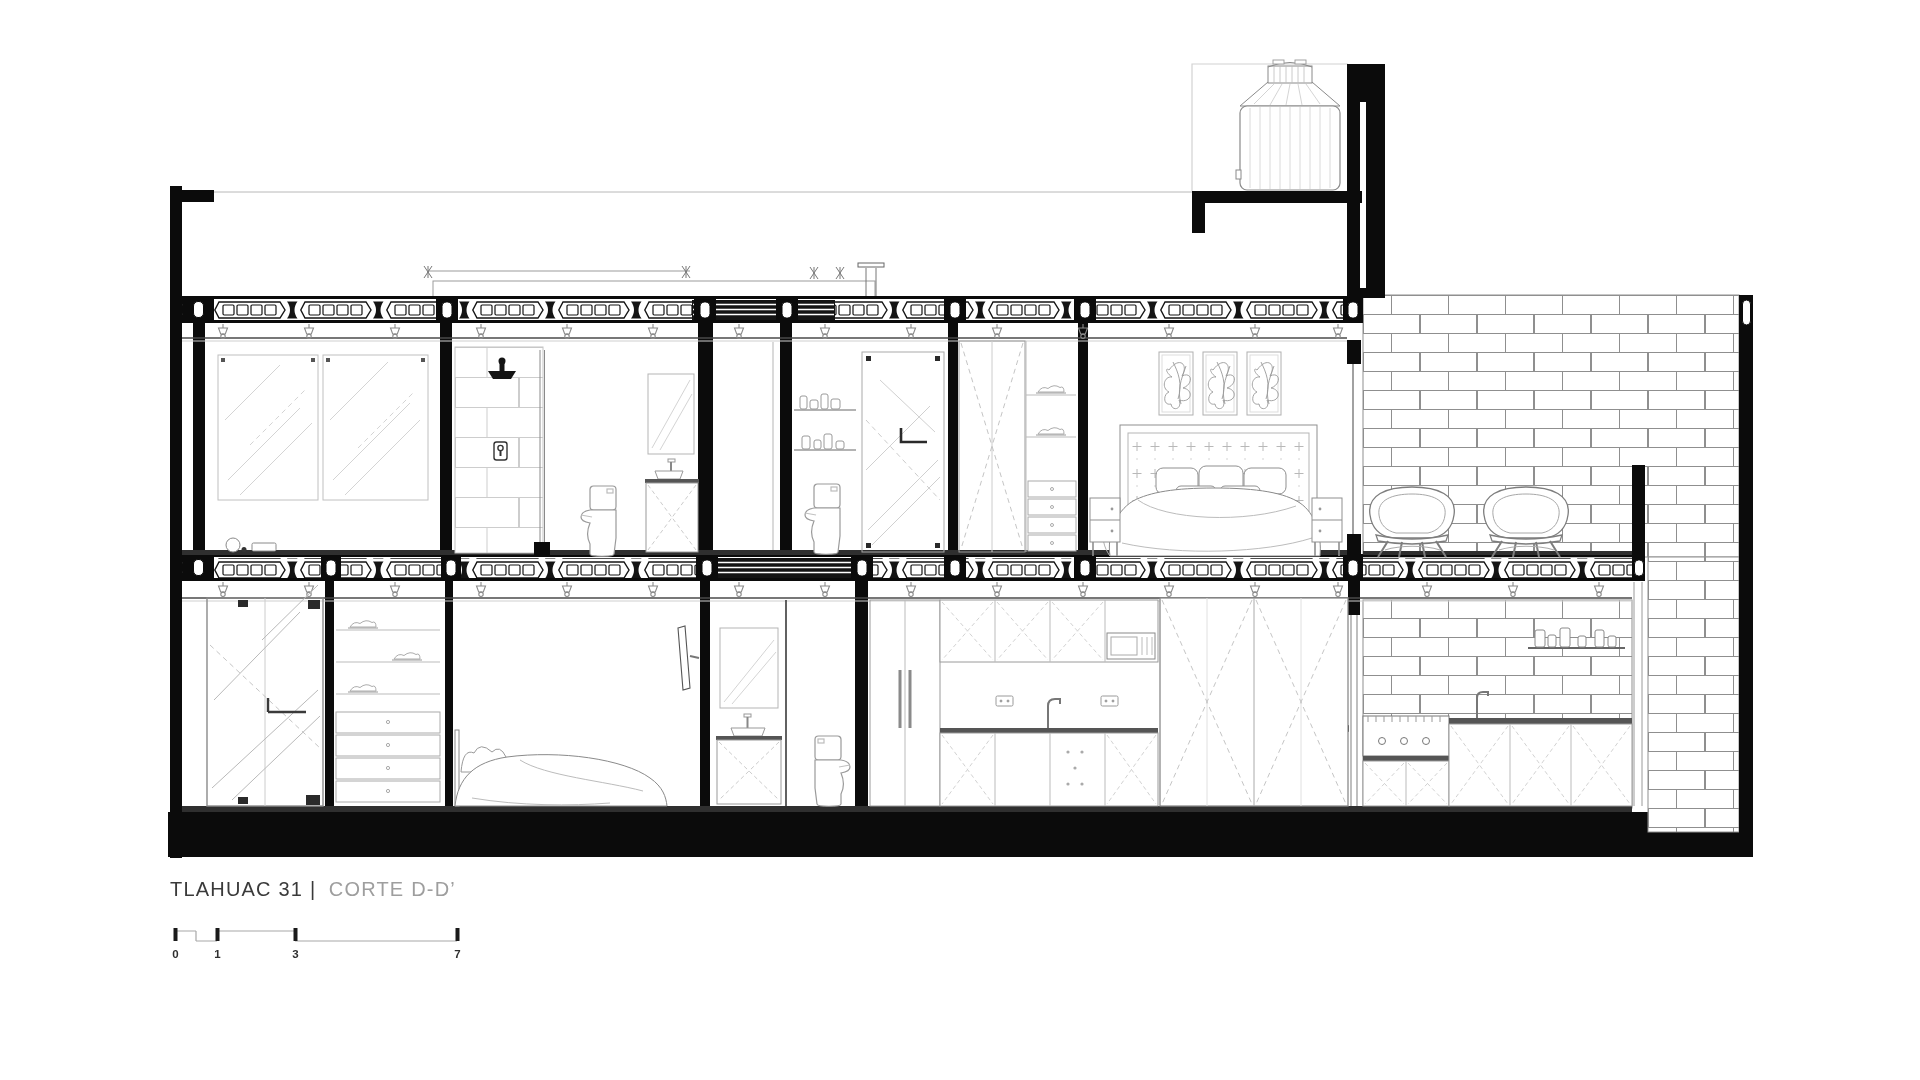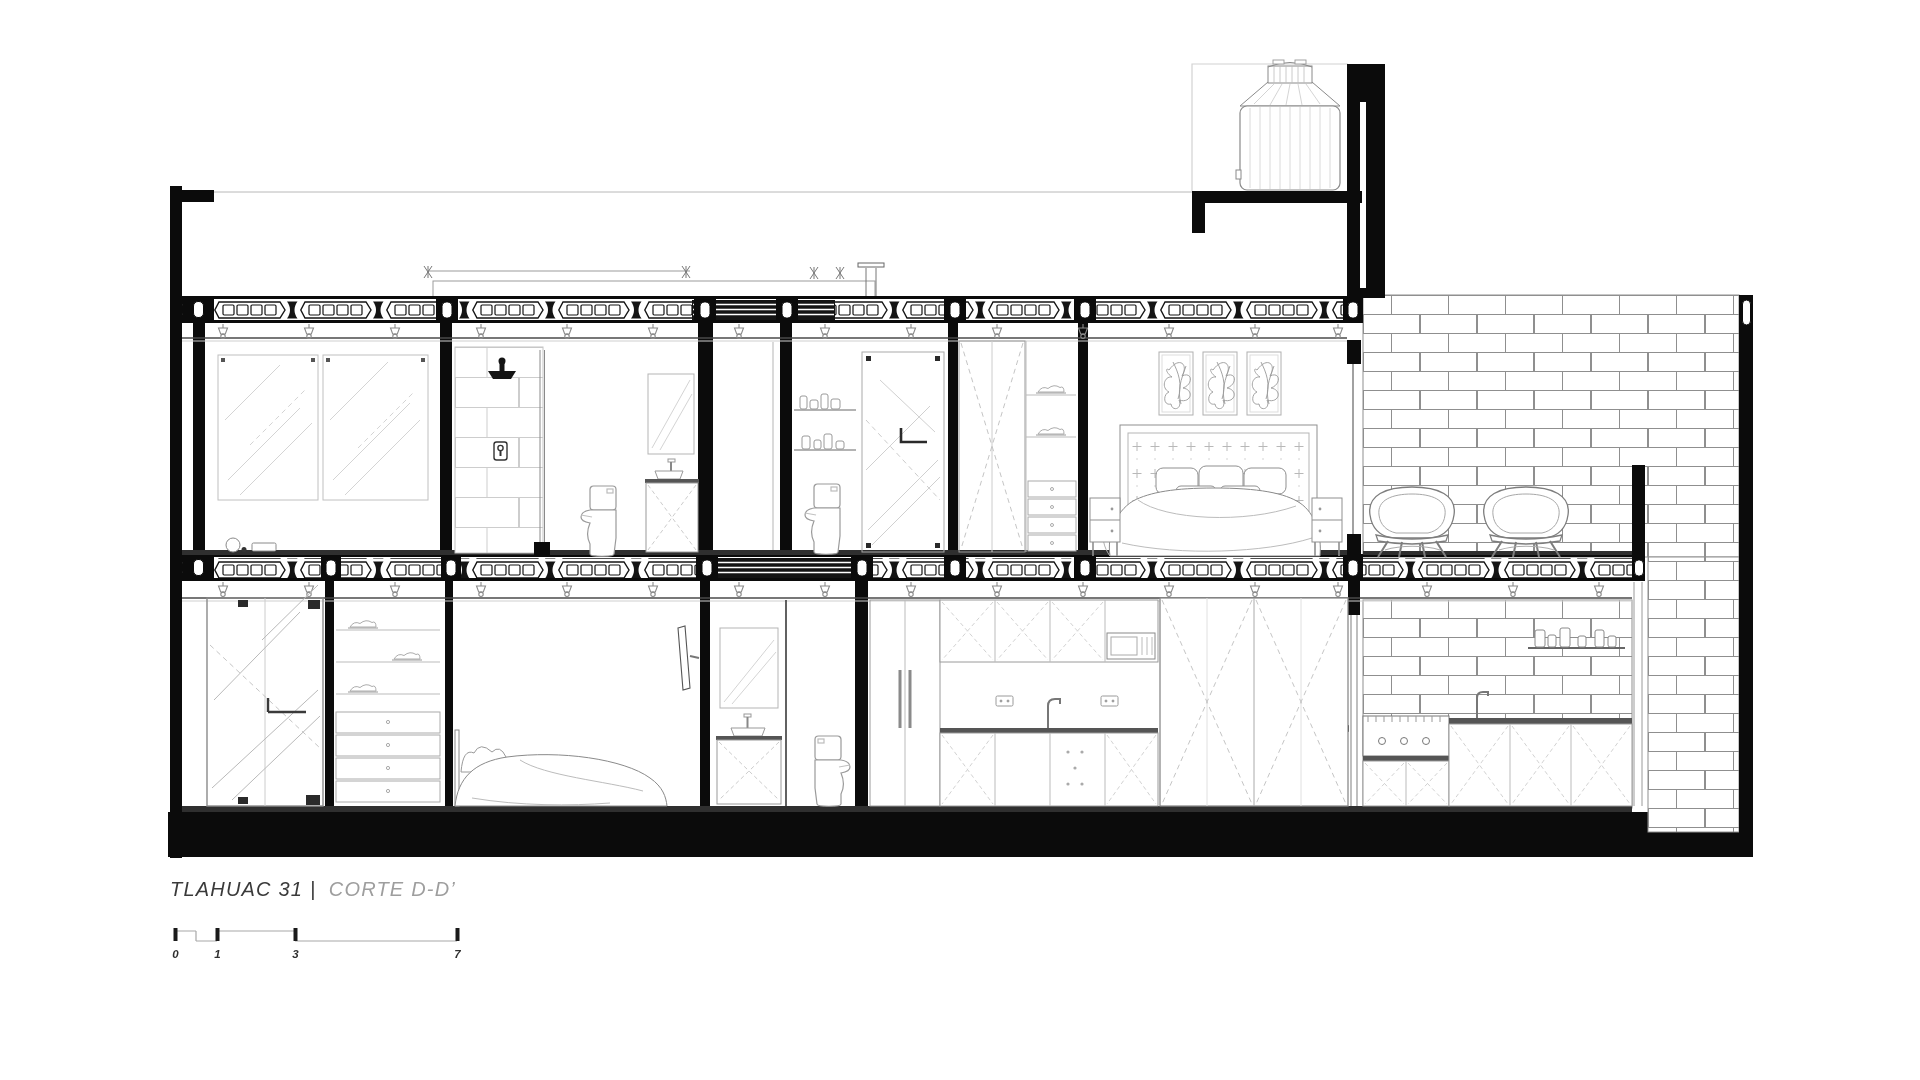--- a/index.html
+++ b/index.html
@@ -1,17 +1,17 @@
 <!DOCTYPE html>
 <html><head>
 <meta charset="utf-8">
 <style>
   html,body{margin:0;padding:0;background:#ffffff;}
   .stage{position:relative;width:1920px;height:1080px;background:#f9a8d4;overflow:hidden;
-         font-family:"Liberation Sans", sans-serif;font-style:italic;}
+         font-family:"Liberation Sans", sans-serif;}
   svg{position:absolute;left:0;top:0;}
   text{font-family:"Liberation Sans", sans-serif;}
   .title-primary{fill:#3a3a3a;font-size:20px;letter-spacing:1.2px;}
   .title-secondary{fill:#9e9e9e;font-size:20px;letter-spacing:1.2px;}
   .scale-num{fill:#2f2f2f;font-size:11.5px;font-weight:bold;text-anchor:middle;}
 </style>
 </head>
 <body>
 
 <div class="stage">

